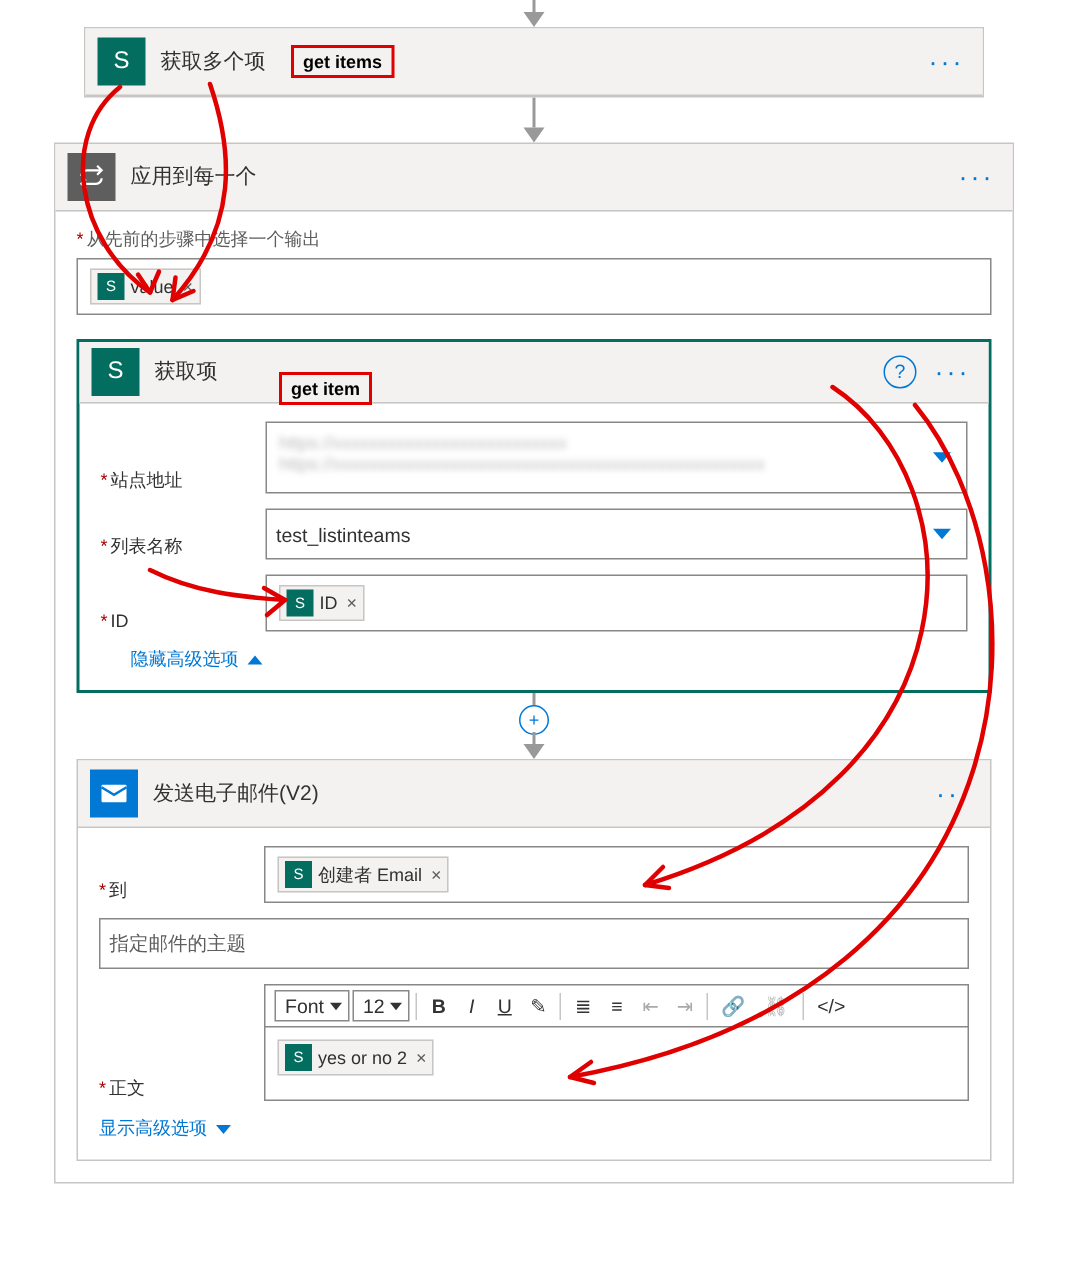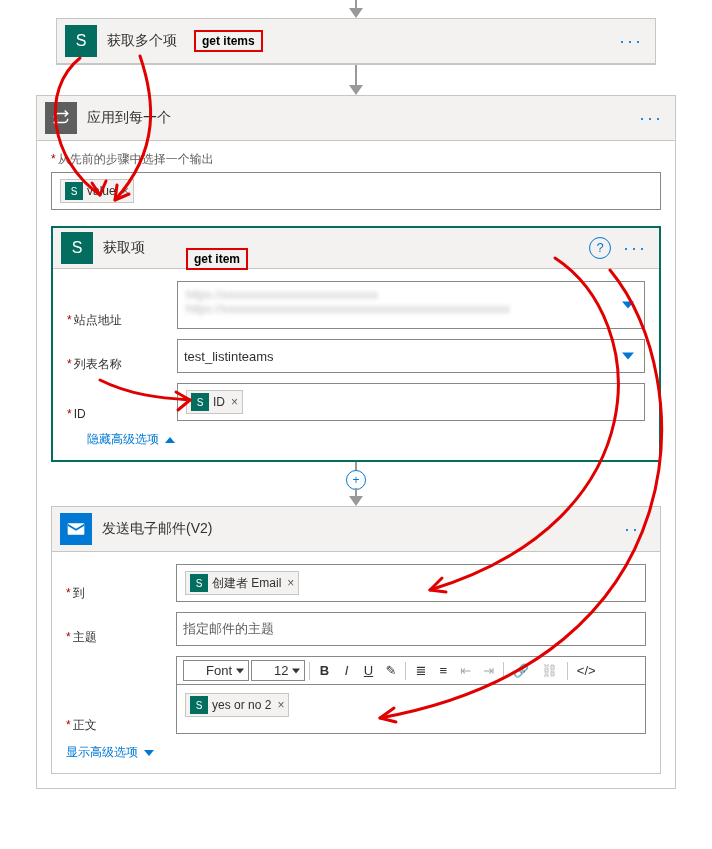--- a/index.html
+++ b/index.html
@@ -92,21 +92,21 @@
 
   .link { color:#0078d4; font-size:12px; cursor:pointer; display:inline-flex; align-items:center;}
   .chev-up { display:inline-block; margin-left:6px; border-left:5px solid transparent; border-right:5px solid transparent; border-bottom:6px solid #0078d4;}
   .chev-down { display:inline-block; margin-left:6px; border-left:5px solid transparent; border-right:5px solid transparent; border-top:6px solid #0078d4;}
 
   .toolbar {
     border:1px solid #8a8886; border-bottom:none;
     display:flex; align-items:center; padding:3px 6px; gap:2px;
     font-size:13px;
   }
-  .tb-sel { border:1px solid #8a8886; padding:2px 16px 2px 22px; position:relative; font-size:13px; background:#fff;}
+  .tb-sel { border:1px solid #8a8886; padding:2px 16px 2px 6px; position:relative; font-size:13px; background:#fff;}
   .tb-sel::after{content:"";position:absolute;right:4px;top:50%;border-left:4px solid transparent;border-right:4px solid transparent;border-top:5px solid #333;transform:translateY(-50%);}
   .tb-btn { padding:2px 5px; cursor:pointer; color:#333; min-width:20px; text-align:center;}
   .tb-sep { width:1px; height:18px; background:#c8c6c4; margin:0 2px;}
   .rte-body { border:1px solid #8a8886; min-height:50px; padding:6px;}
 
   svg.annot { position:absolute; top:0; left:0; pointer-events:none; }
 </style>
 </head>
 <body>
 
@@ -221,21 +221,20 @@
               <div class="input-box">
                 <span class="token">
                   <span class="t-icon">S</span>
                   <span>创建者 Email</span>
                   <span class="t-x">×</span>
                 </span>
               </div>
             </div>
           </div>
           <div class="form-row">
-            <div class="lbl"><span class="req">*</span><span>主题</span></div>
             <div class="val">
               <div class="input-box">
                 <span class="placeholder-text">指定邮件的主题</span>
               </div>
             </div>
           </div>
           <div class="form-row">
             <div class="lbl"><span class="req">*</span><span>正文</span></div>
             <div class="val">
               <div class="toolbar">

